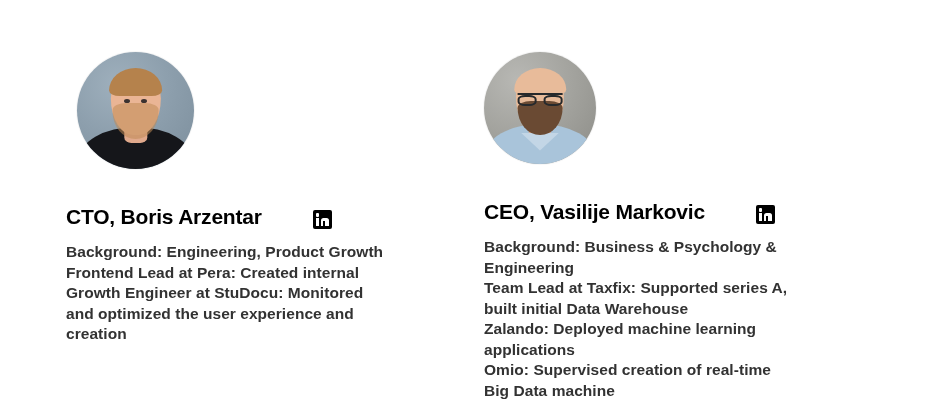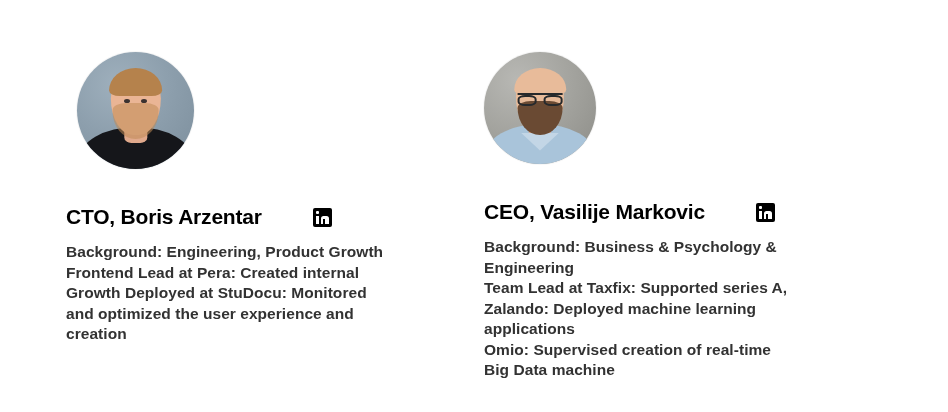--- a/index.html
+++ b/index.html
@@ -151,21 +151,21 @@
     width: 34%;
     height: 16%;
     transform: translateX(-50%) rotate(0deg);
     background: #c3d6e6;
     clip-path: polygon(0 0, 50% 100%, 100% 0);
   }
 
   
   .name-row {
     display: flex;
-    align-items: center;
+    align-items: flex-end;
     margin-top: 36px;
     gap: 35px;
   }
   .name-text {
     font-family: "Liberation Sans", sans-serif;
     font-weight: bold;
     font-size: 21px;
     letter-spacing: -0.2px;
     color: #000000;
     white-space: nowrap;
@@ -252,21 +252,21 @@
       <span class="li-icon">
         <span class="li-dot"></span>
         <span class="li-bar"></span>
         <span class="li-n"></span>
       </span>
     </div>
 
     <div class="bio bio-left">
       <p>Background: Engineering, Product Growth</p>
       <p>Frontend Lead at Pera: Created internal</p>
-      <p>Growth Deployed at StuDocu: Monitored</p>
+      <p>Growth Engineer at StuDocu: Monitored</p>
       <p>and optimized the user experience and</p>
       <p>creation</p>
     </div>
   </div>
 
   <div class="profile profile-right">
 
     <div class="avatar avatar-right">
       <div class="p-shoulders"></div>
       <div class="p-neck"></div>
@@ -283,20 +283,21 @@
         <span class="li-dot"></span>
         <span class="li-bar"></span>
         <span class="li-n"></span>
       </span>
     </div>
 
     <div class="bio bio-right">
       <p>Background: Business &amp; Psychology &amp;</p>
       <p>Engineering</p>
       <p>Team Lead at Taxfix: Supported series A,</p>
+      <p>built initial Data Warehouse</p>
       <p>Zalando: Deployed machine learning</p>
       <p>applications</p>
       <p>Omio: Supervised creation of real-time</p>
       <p>Big Data machine</p>
     </div>
   </div>
 
 </div>
 
 </body></html>

